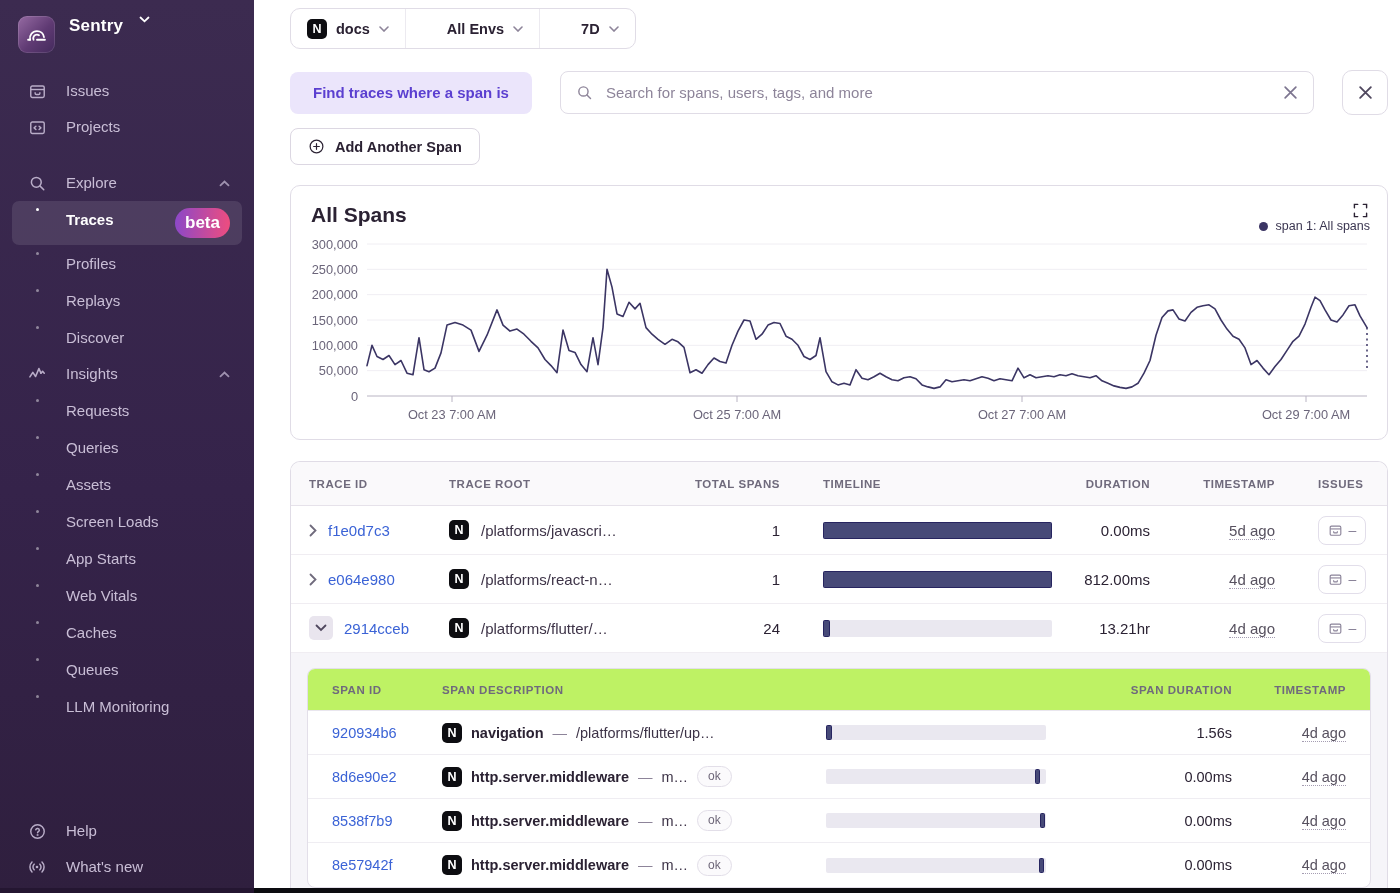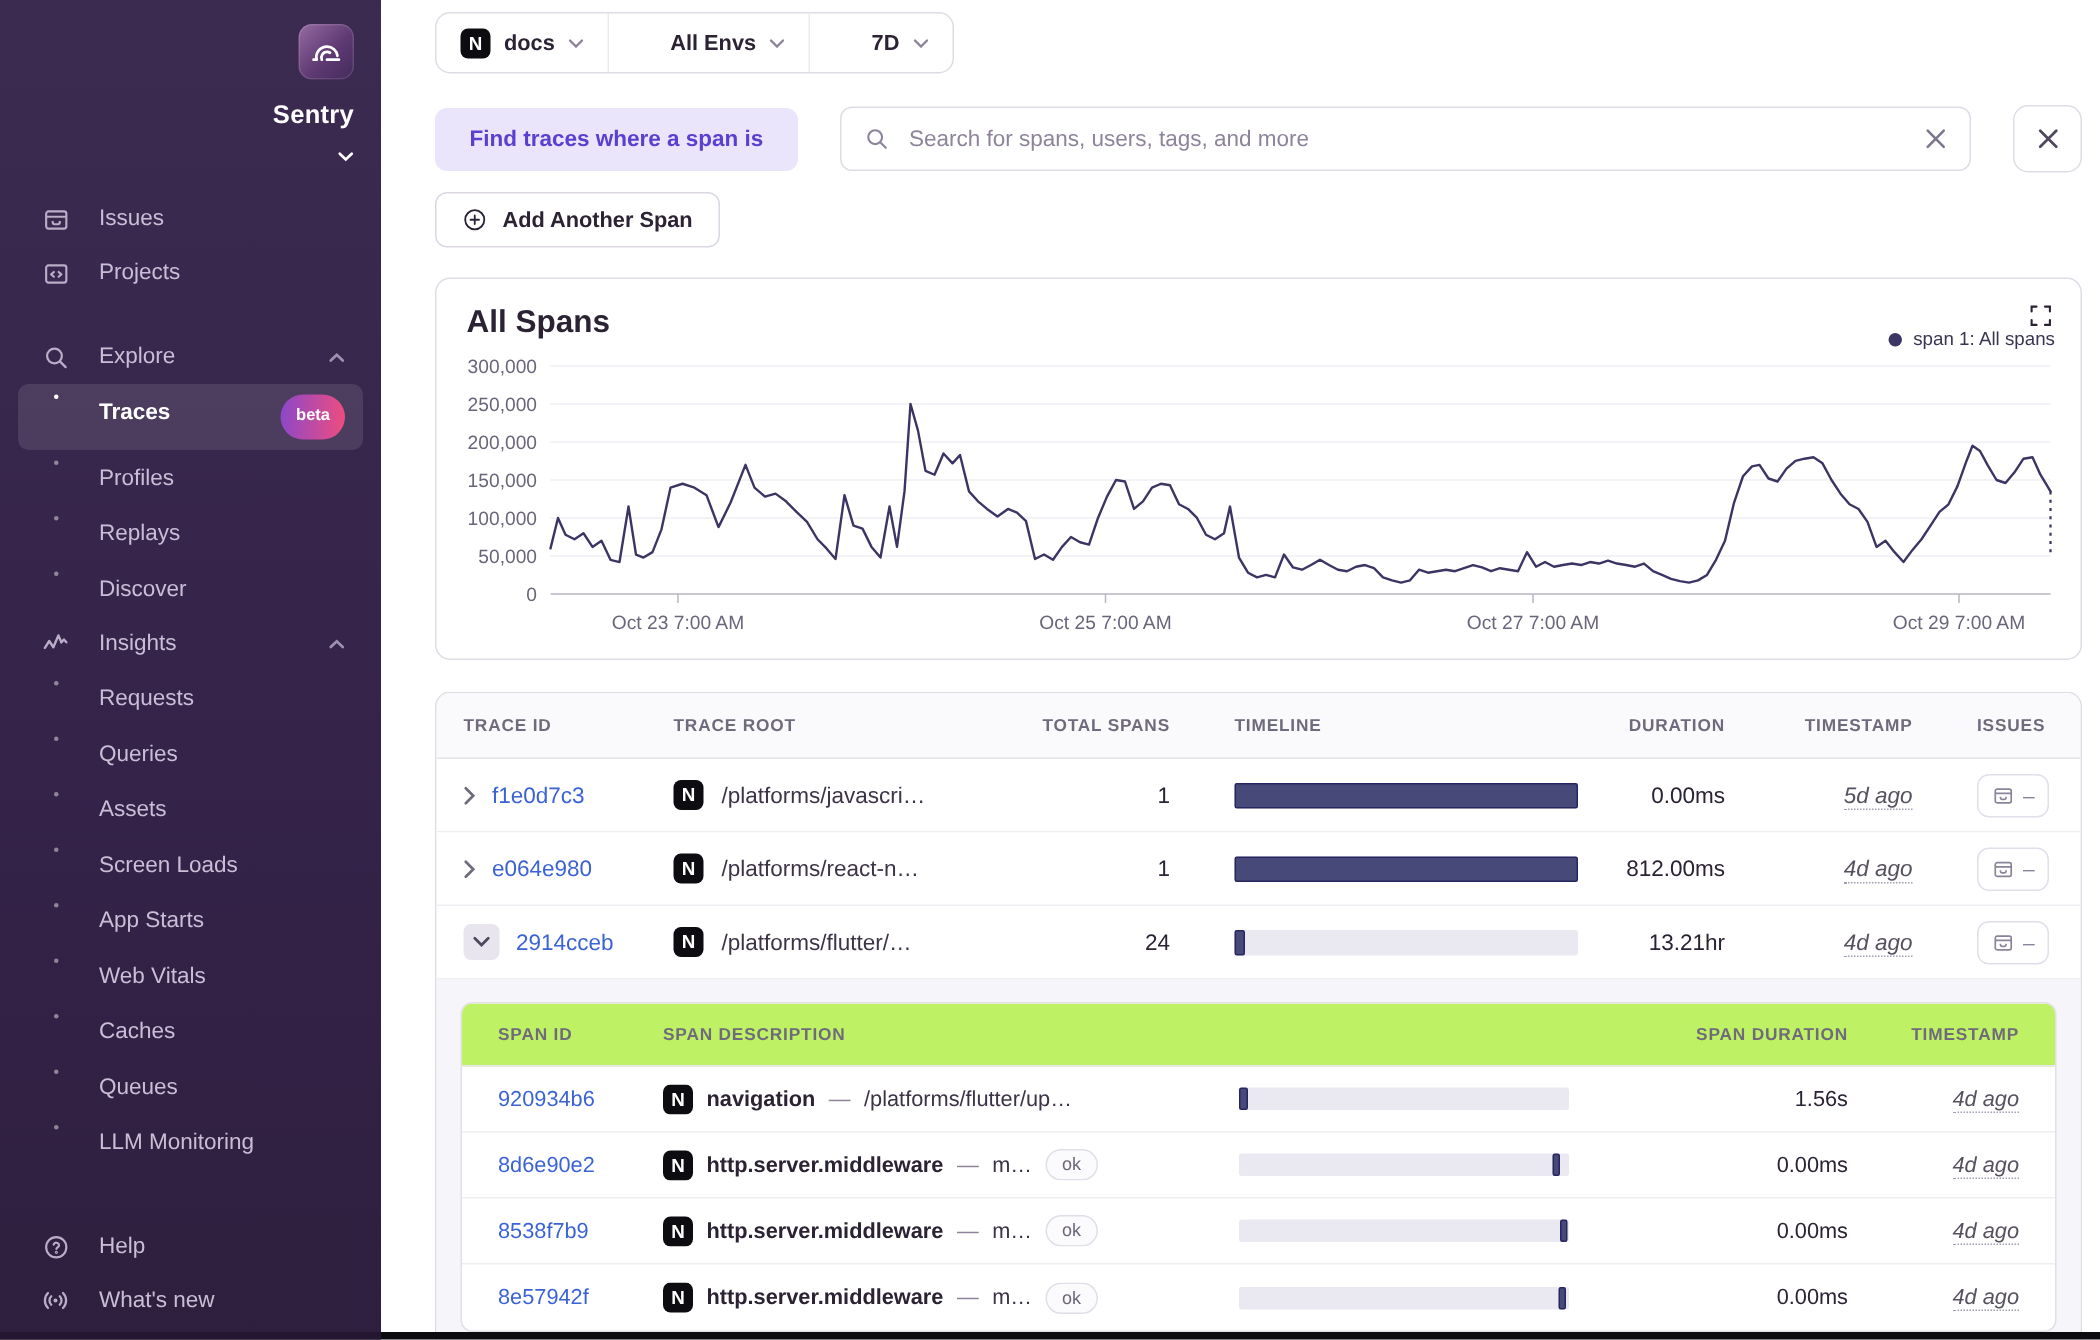--- a/index.html
+++ b/index.html
@@ -13,21 +13,21 @@
   svg { display:block; }
 
   
   .sidebar {
     width:254px; min-width:254px; height:100%;
     background:linear-gradient(180deg,#3c2b50 0%,#35234a 55%,#2f1f3e 100%);
     color:#c9bed6;
     display:flex; flex-direction:column;
     padding:14px 12px 8px;
   }
-  .brand { display:flex; align-items:flex-end; gap:14px; padding:2px 6px 20px;flex-direction:column; }
+  .brand { display:flex; align-items:flex-start; gap:14px; padding:2px 6px 20px; }
   .brand-logo {
     width:37px; height:37px; border-radius:9px;
     background:linear-gradient(135deg,#966ba3 0%,#5f3a73 55%,#432a5c 100%);
     display:flex; align-items:center; justify-content:center;
     box-shadow:inset 0 0 0 1px rgba(255,255,255,.12);
   }
   .brand-name { color:#fff; font-weight:700; font-size:17px; letter-spacing:.2px; }
   .brand-caret { margin-left:2px; }
 
   .nav { display:flex; flex-direction:column; flex:1; }
@@ -39,21 +39,21 @@
   .nav-icon { width:26px; min-width:26px; display:flex; justify-content:center; align-items:center; }
   .sub-item {
     display:flex; align-items:flex-start; gap:16px;
     padding:7px 12px; font-size:15px; border-radius:7px; cursor:pointer; line-height:23px;
   }
   .bullet { width:26px; min-width:26px; display:flex; justify-content:center; }
   .bullet::after { content:""; width:3px; height:3px; border-radius:50%; background:rgba(255,255,255,.45); }
   .selected { background:rgba(255,255,255,.10); color:#fff; font-weight:700; }
   .selected .bullet::after { background:#fff; }
   .beta-badge {
-    margin-left:auto; color:#fff; font-size:11px; font-weight:700;
+    margin-left:auto; color:#fff; font-size:17px; font-weight:700;
     padding:3px 10px 4px; border-radius:20px;
     background:linear-gradient(93deg,#8a48c9 0%,#ef4d7e 100%);
   }
   .nav-caret { margin-left:auto; opacity:.8; }
   .nav-gap { height:20px; }
   .sidebar-footer { margin-top:auto; }
   .collapse-row { margin-top:16px; padding-bottom:10px; }
 
   
   .main { flex:1; position:relative; padding:8px 12px 0 36px; background:#fff; }
@@ -130,21 +130,21 @@
     height:44px; background:#faf9fb; border-bottom:1px solid #e6e2ea;
     color:#6f6a7c; font-size:11.5px; font-weight:700; letter-spacing:.55px;
   }
   .t-row { height:49px; border-bottom:1px solid #f0edf2; font-size:15px; background:#fff; }
   .c-expander { padding-left:18px; display:flex; align-items:center; gap:11px; }
   .c-root { padding-left:8px; display:flex; align-items:center; gap:12px; color:#3d3347; }
   .c-right { text-align:right; padding-right:6px; }
   .c-timeline { padding-left:37px; padding-right:4px; }
   .c-issues { padding-left:37px; }
   .trace-link { color:#3b63d6; cursor:pointer; text-decoration:none; }
-  .ts-link { color:#57515f; border-bottom:1px dotted #a59db2; cursor:pointer;font-style:italic; }
+  .ts-link { color:#57515f; border-bottom:1px dotted #a59db2; cursor:pointer; }
   .expander-plain { background:none; border:none; padding:0; cursor:pointer; display:flex; }
   .expander-open {
     width:24px; height:24px; background:#e9e5ee; border:none; border-radius:5px;
     display:flex; align-items:center; justify-content:center; cursor:pointer;
   }
   .tl-track { position:relative; height:17px; background:#eae8f0; border-radius:2px; overflow:visible; }
   .tl-fill {
     position:absolute; top:0; bottom:0; background:#474a78;
     border:1px solid #272560; border-radius:1.5px; min-width:5px;
   }

